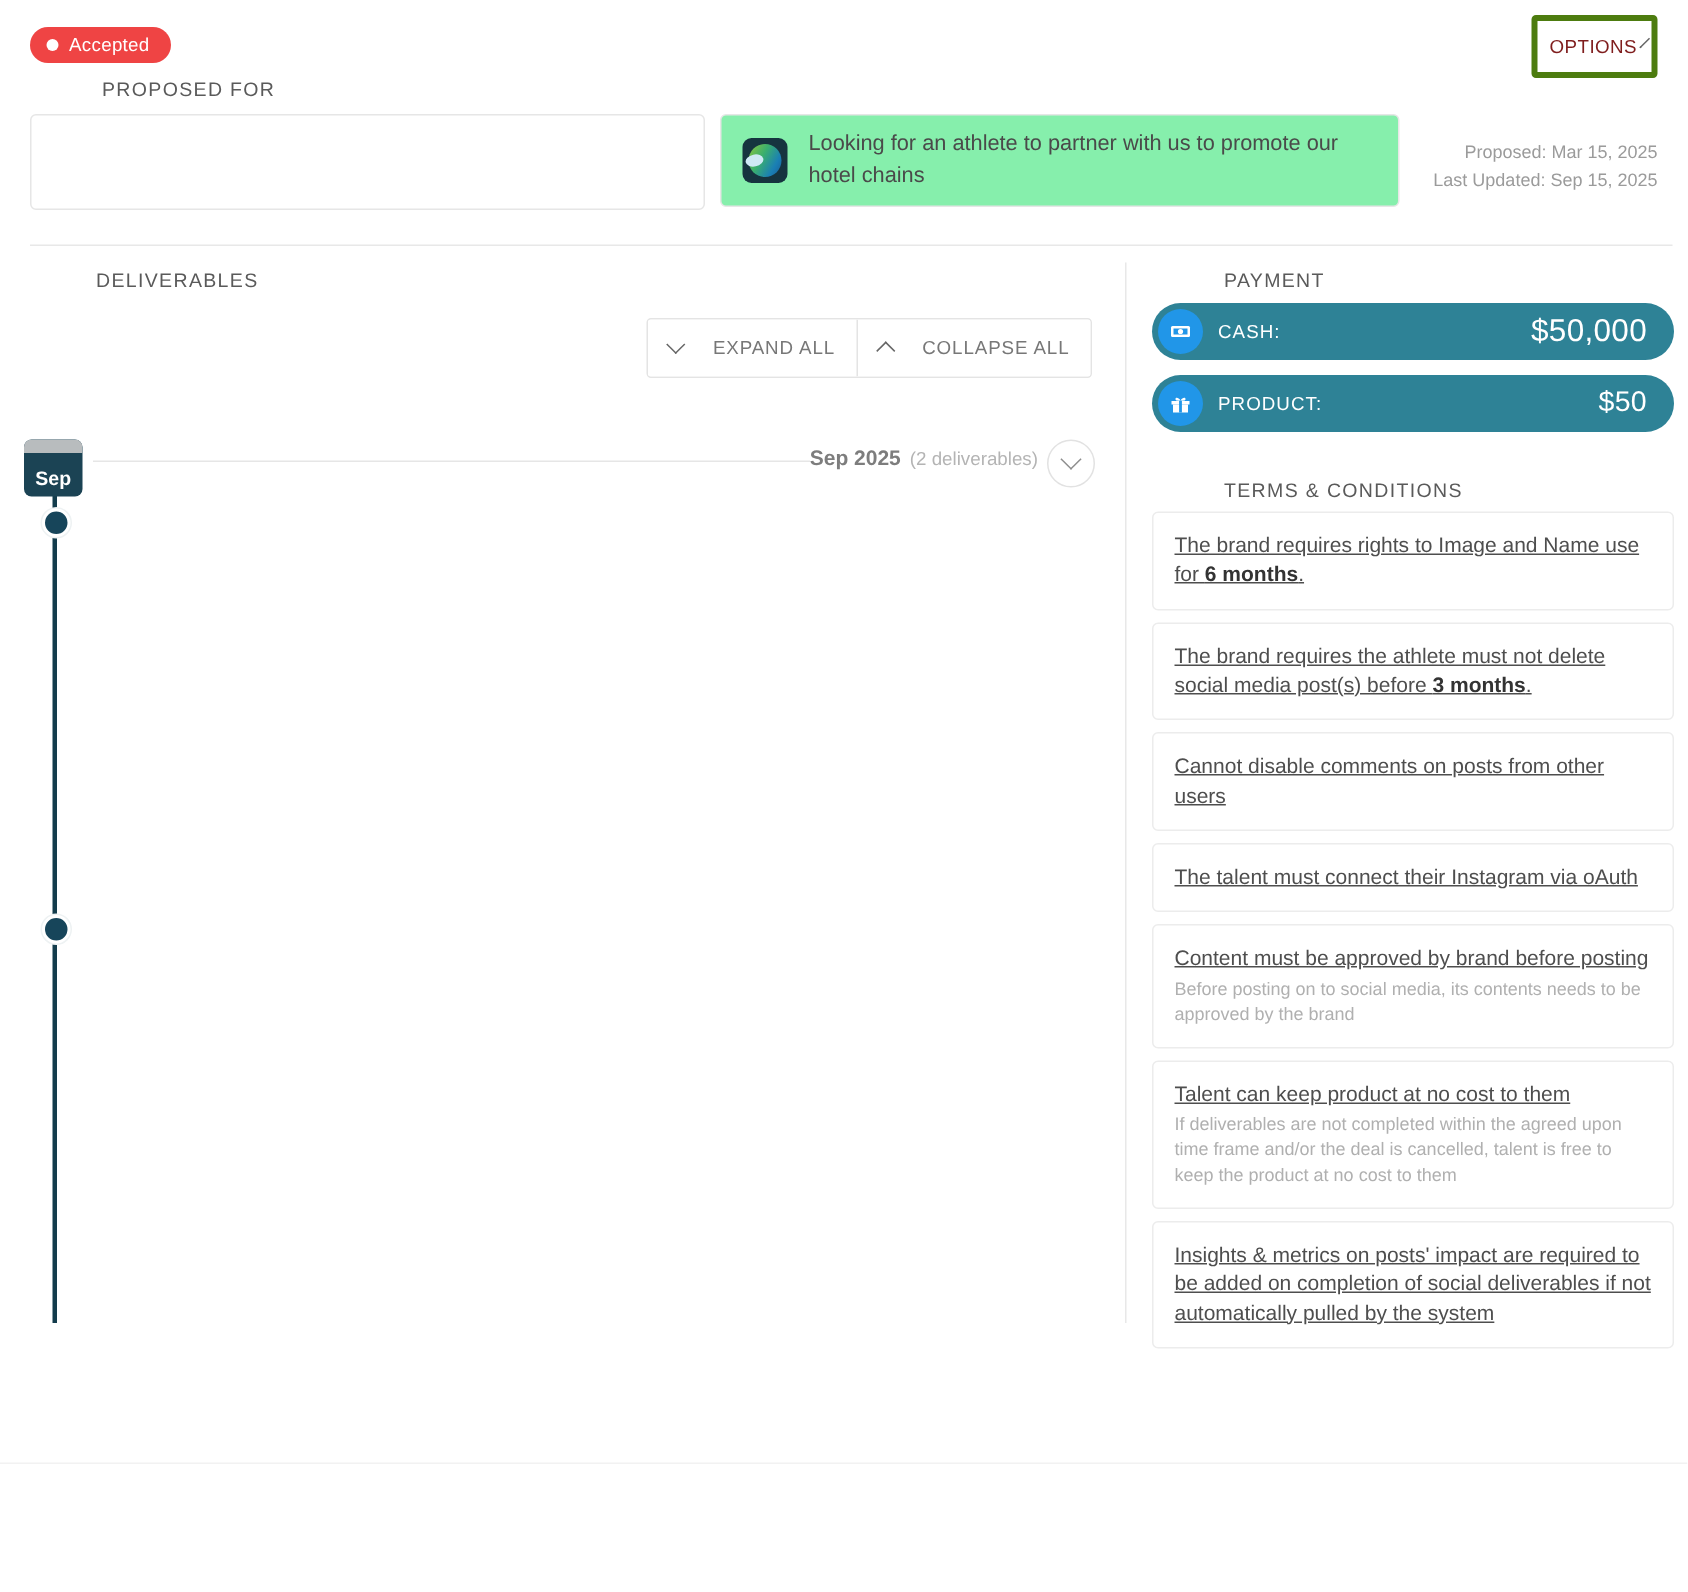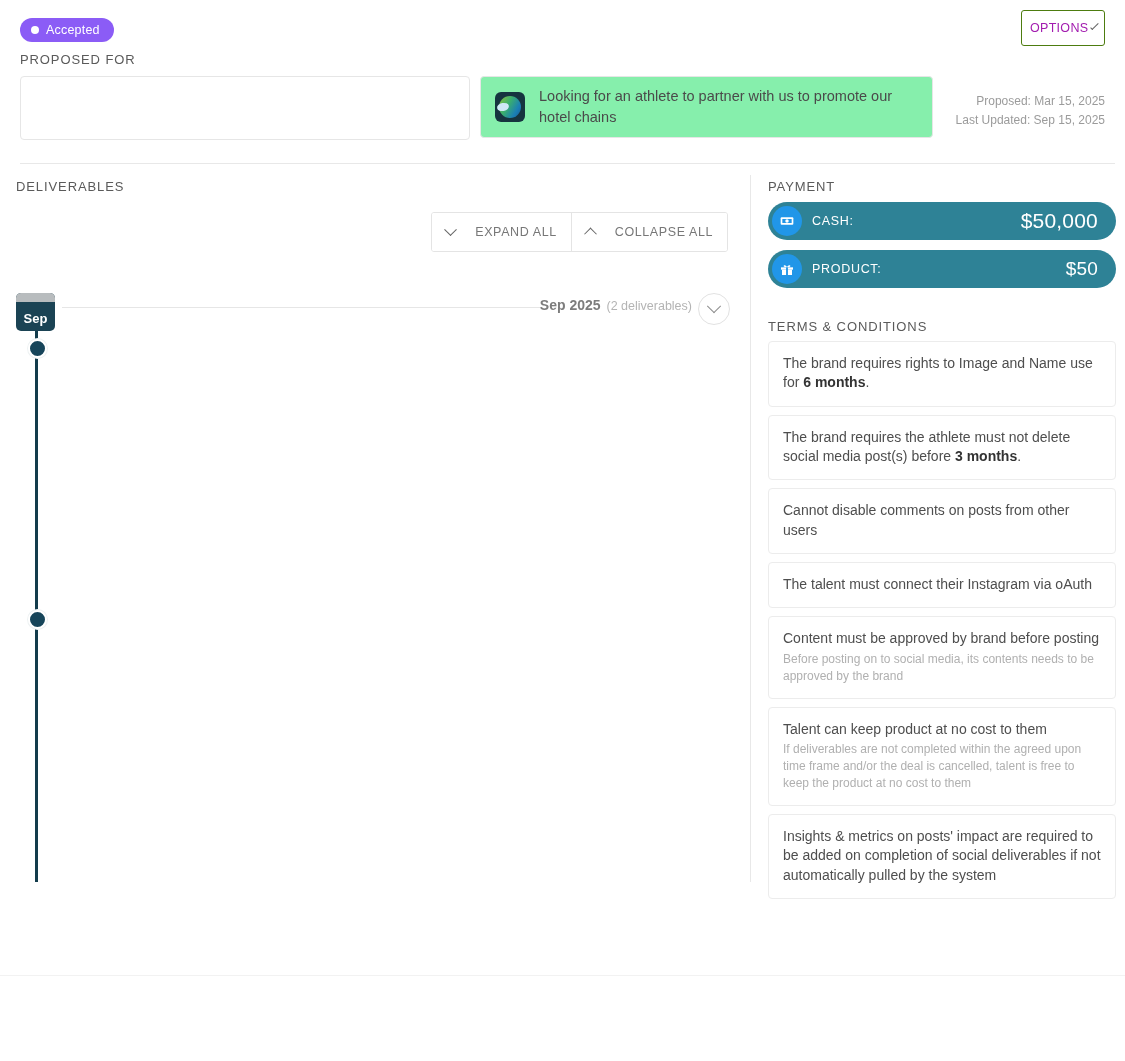--- a/index.html
+++ b/index.html
@@ -21,44 +21,44 @@
     position: relative;
     padding: 0;
   }
   .status-badge {
     position: absolute;
     left: 20px;
     top: 18px;
     display: inline-flex;
     align-items: center;
     gap: 7px;
-    background: #8b5cf6;
+    background: #ef4444;
     color: #ffffff;
     border-radius: 14px;
     padding: 5px 14px 5px 11px;
     font-size: 12.5px;
     letter-spacing: .2px;
   }
   .status-dot {
     width: 8px;
     height: 8px;
     border-radius: 50%;
     background: #ffffff;
     display: block;
   }
 
   .options-btn {
     position: absolute;
     right: 20px;
     top: 10px;
     width: 84px;
-    border: 1px solid #4d7c0f;
+    border: 4px solid #4d7c0f;
     border-radius: 3px;
     background: #fff;
-    color: #a21caf;
+    color: #7f1d1d;
     font-size: 12.5px;
     letter-spacing: .3px;
     padding: 10px 8px;
     display: flex;
     align-items: center;
     justify-content: flex-start;
     gap: 5px;
     font-family: "Liberation Sans", sans-serif;
     cursor: pointer;
   }
@@ -73,20 +73,21 @@
   .chev.up {
     transform: rotate(-135deg) translate(-1px,-1px);
   }
 
   .section-label {
     position: absolute;
     font-size: 13px;
     letter-spacing: .9px;
     color: #5a5a5a;
     text-transform: uppercase;
+    margin-left: 48px;
   }
   #proposed-for-label { left: 20px; top: 52px; }
 
   .proposed-row {
     position: absolute;
     left: 20px;
     top: 76px;
     width: 1085px;
     height: 64px;
   }
@@ -353,20 +354,21 @@
     border-radius: 4px;
     background: #fff;
     padding: 12px 14px 13px 14px;
     margin-bottom: 8px;
     box-sizing: border-box;
   }
   .term-title {
     font-size: 14px;
     color: #4e4e4e;
     line-height: 1.38;
+    text-decoration: underline;
   }
   .term-title b { color: #333; font-weight: bold; }
   .term-sub {
     font-size: 12px;
     color: #b0b0b0;
     line-height: 1.42;
     margin-top: 2px;
   }
 
   .hr-bottom {

